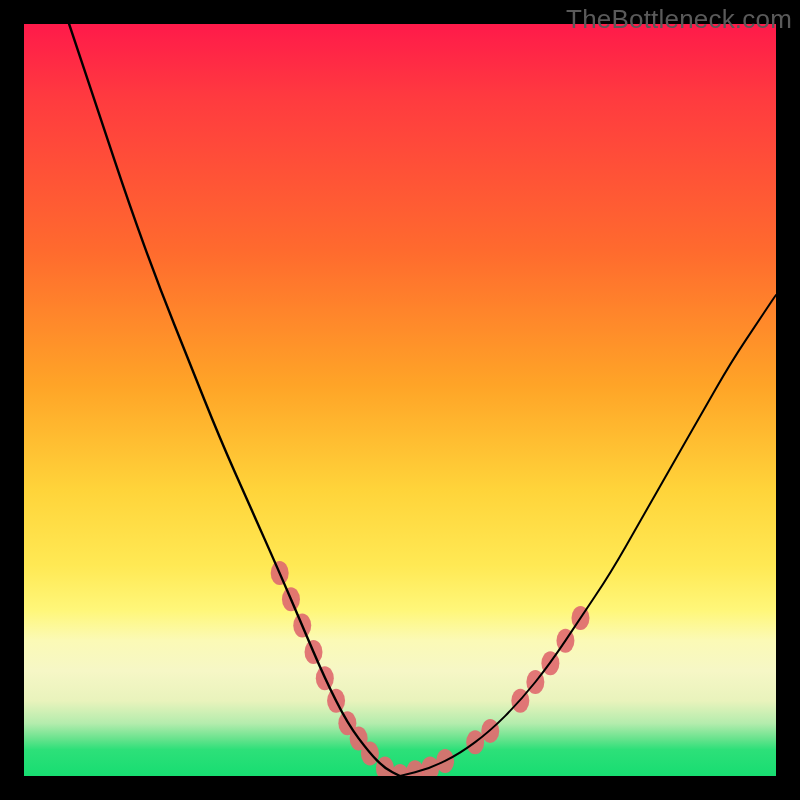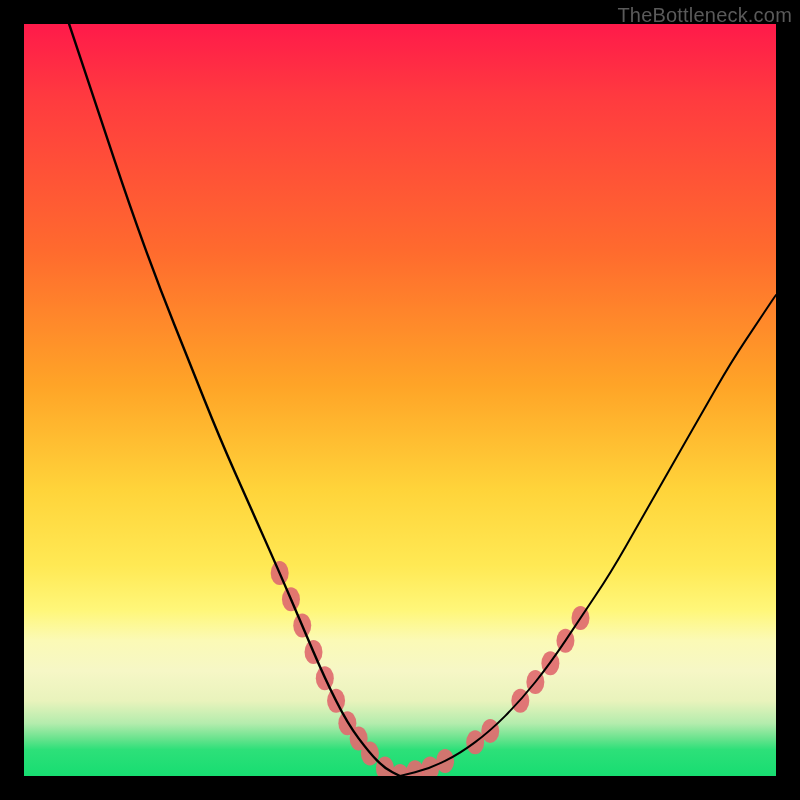--- a/index.html
+++ b/index.html
@@ -51,21 +51,21 @@
     position: absolute;
     inset: 0;
     width: 100%;
     height: 100%;
   }
   .watermark {
     position: absolute;
     top: 4px;
     right: 8px;
     color: #5a5a5a;
-    font-size: 20px;
+    font-size: 26px;
     letter-spacing: 0.2px;
     user-select: none;
   }
 </style>
 </head>
 <body>
 
 <div class="outer">
   <div class="plot">
     <div class="gradient"></div>

